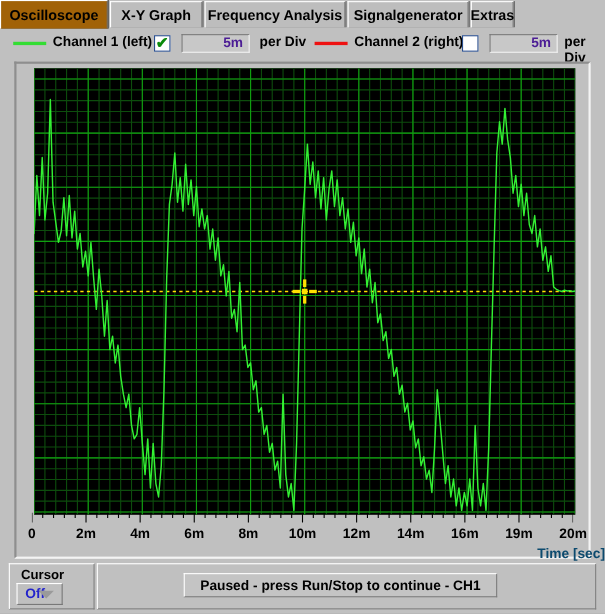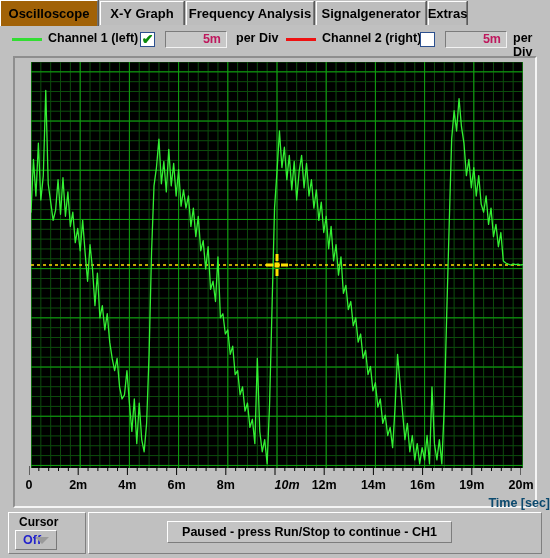--- a/index.html
+++ b/index.html
@@ -47,21 +47,21 @@
     display:block;width:100%;height:100%;line-height:13px;text-align:center;
     color:#0a8a0a;font-size:14px;font-weight:bold;
   }
   .numfield{
     position:absolute;top:4px;width:62px;height:17px;
     background:#c8c8c8;
     border-top:1px solid #7b7b7b;border-left:1px solid #7b7b7b;
     border-right:1px solid #f2f2f2;border-bottom:1px solid #f2f2f2;
     box-sizing:border-box;
     text-align:right;padding-right:5px;line-height:15px;
-    font-weight:bold;font-size:12.5px;color:#be185d;
+    font-weight:bold;font-size:12.5px;color:#4c1d95;
   }
   .perdiv{position:absolute;top:4px;font-weight:bold;font-size:12.5px;}
 
   
   #graphframe{
     position:absolute;left:13px;top:56px;width:524px;height:452px;
     background:#c0c0c0;
     border-top:2px solid #8e8e8e;border-left:2px solid #8e8e8e;
     border-right:2px solid #f4f4f4;border-bottom:2px solid #f4f4f4;
     box-sizing:border-box;
@@ -343,21 +343,21 @@
       <line x1="472.32" x2="472.32" y1="0" y2="5" stroke="#000" stroke-width="1"></line>
       <line x1="482.15999999999997" x2="482.15999999999997" y1="0" y2="5" stroke="#000" stroke-width="1"></line>
       <line x1="492" x2="492" y1="0" y2="9" stroke="#000" stroke-width="1"></line>
     </svg>
   <div id="axislabels">
       <div class="xtick" style="left: 29px;">0</div>
       <div class="xtick" style="left: 78.2px;">2m</div>
       <div class="xtick" style="left: 127.4px;">4m</div>
       <div class="xtick" style="left: 176.6px;">6m</div>
       <div class="xtick" style="left: 225.8px;">8m</div>
-      <div class="xtick" style="left: 287px; font-style: italic;">10m</div>
+      <div class="xtick" style="left: 275px;">10m</div>
       <div class="xtick" style="left: 324.2px;">12m</div>
       <div class="xtick" style="left: 373.4px;">14m</div>
       <div class="xtick" style="left: 422.6px;">16m</div>
       <div class="xtick" style="left: 471.8px;">19m</div>
       <div class="xtick" style="left: 521px;">20m</div>
     </div>
   <div id="axistitle">Time [sec]</div>
 
   <div id="cursorbox">
     <div id="cursorlabel">Cursor</div>

